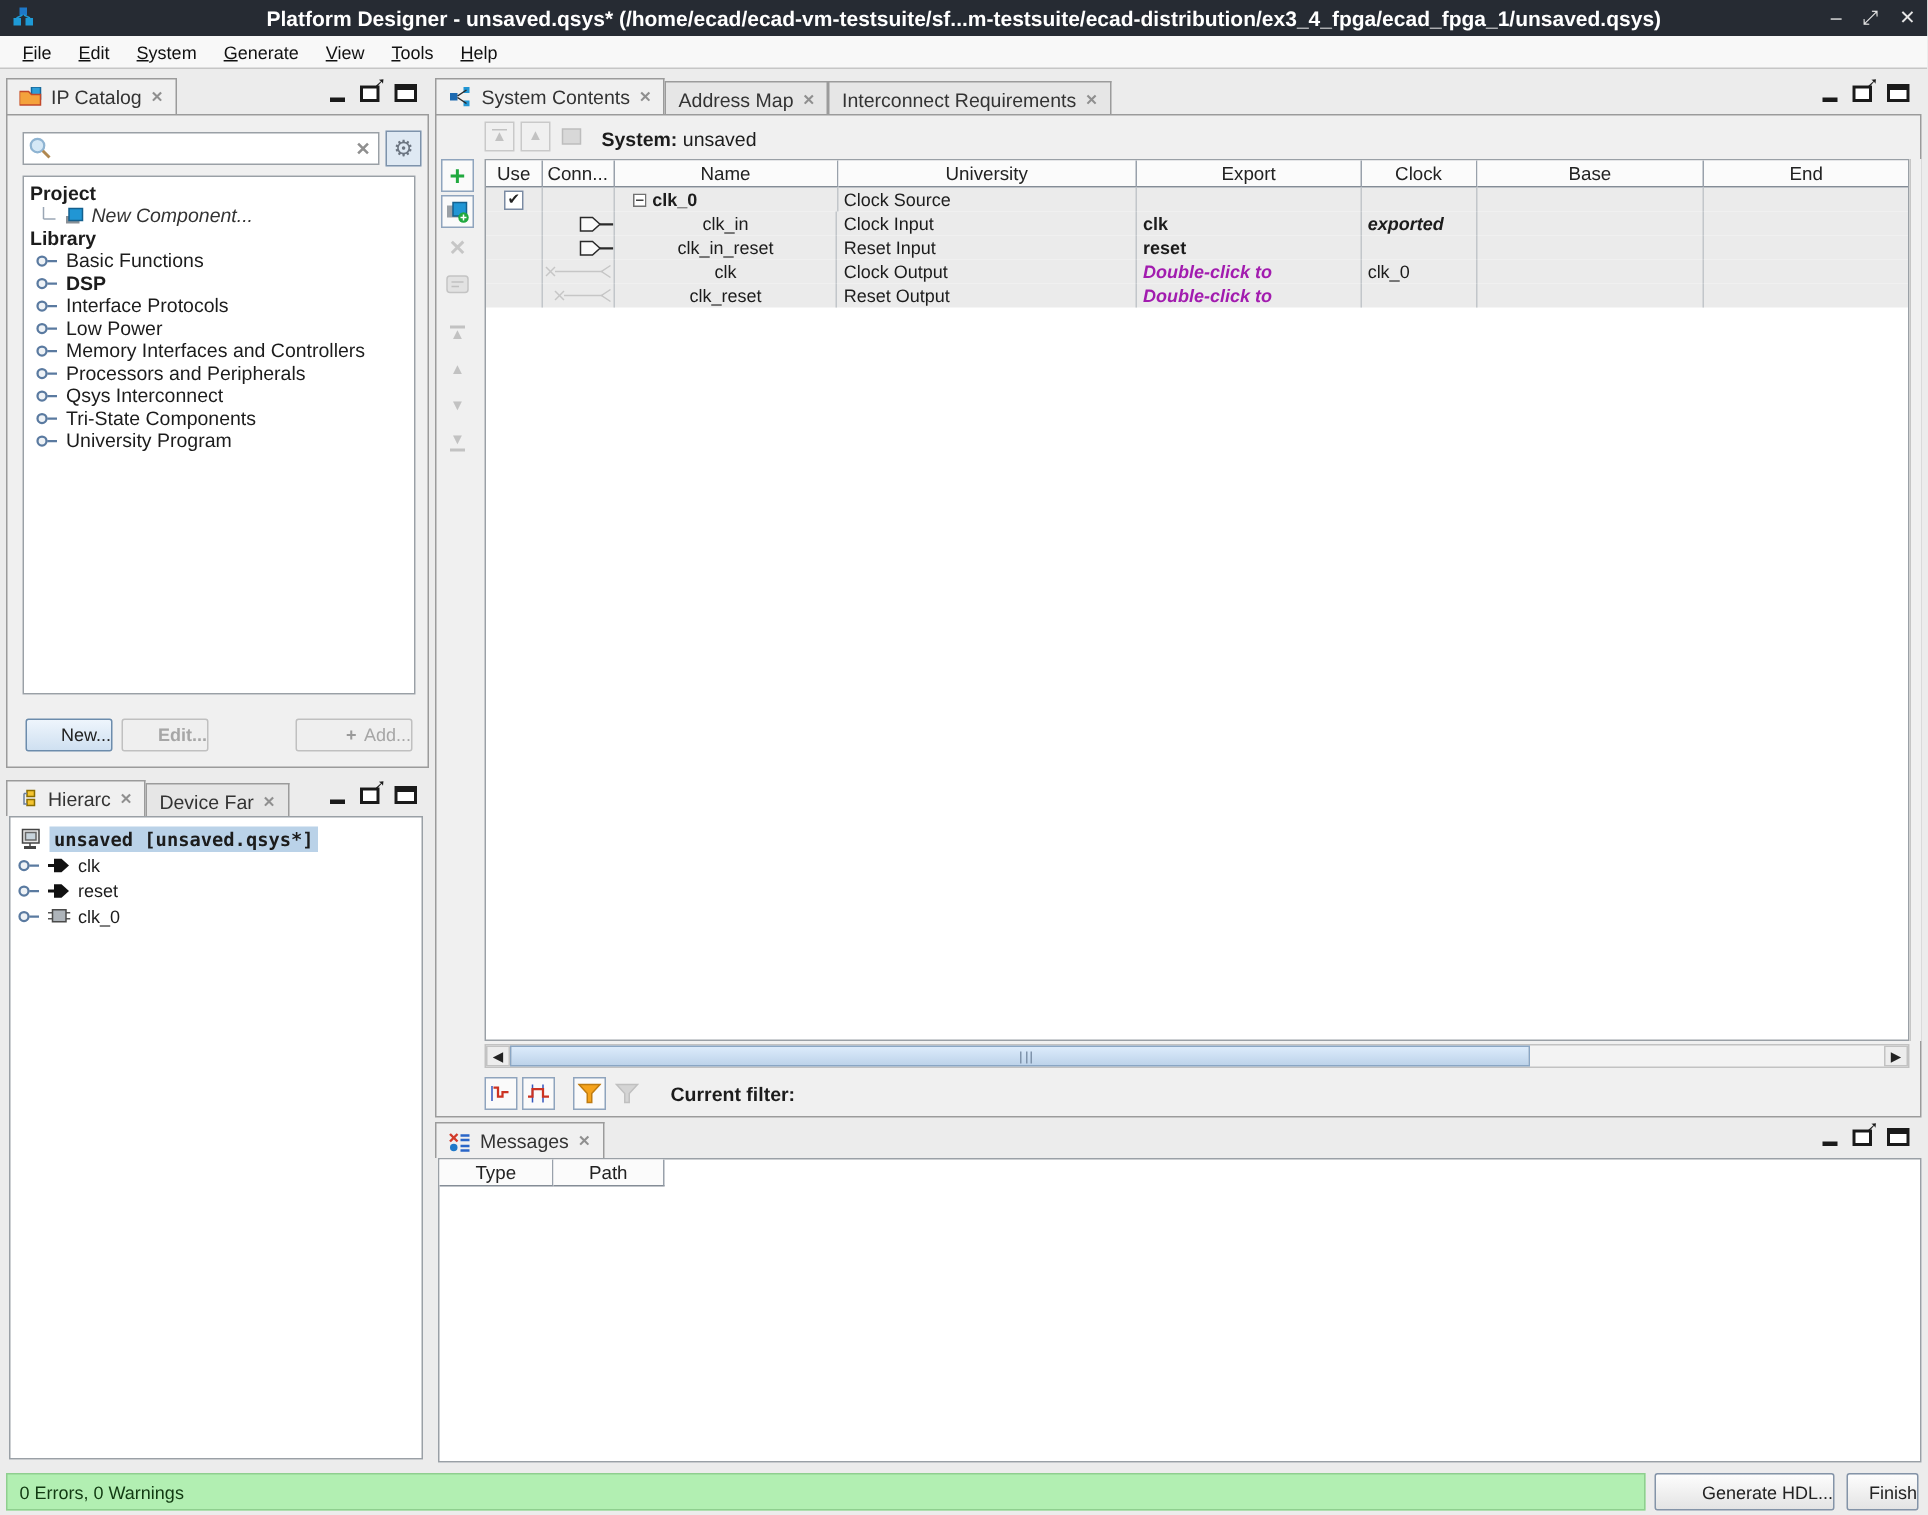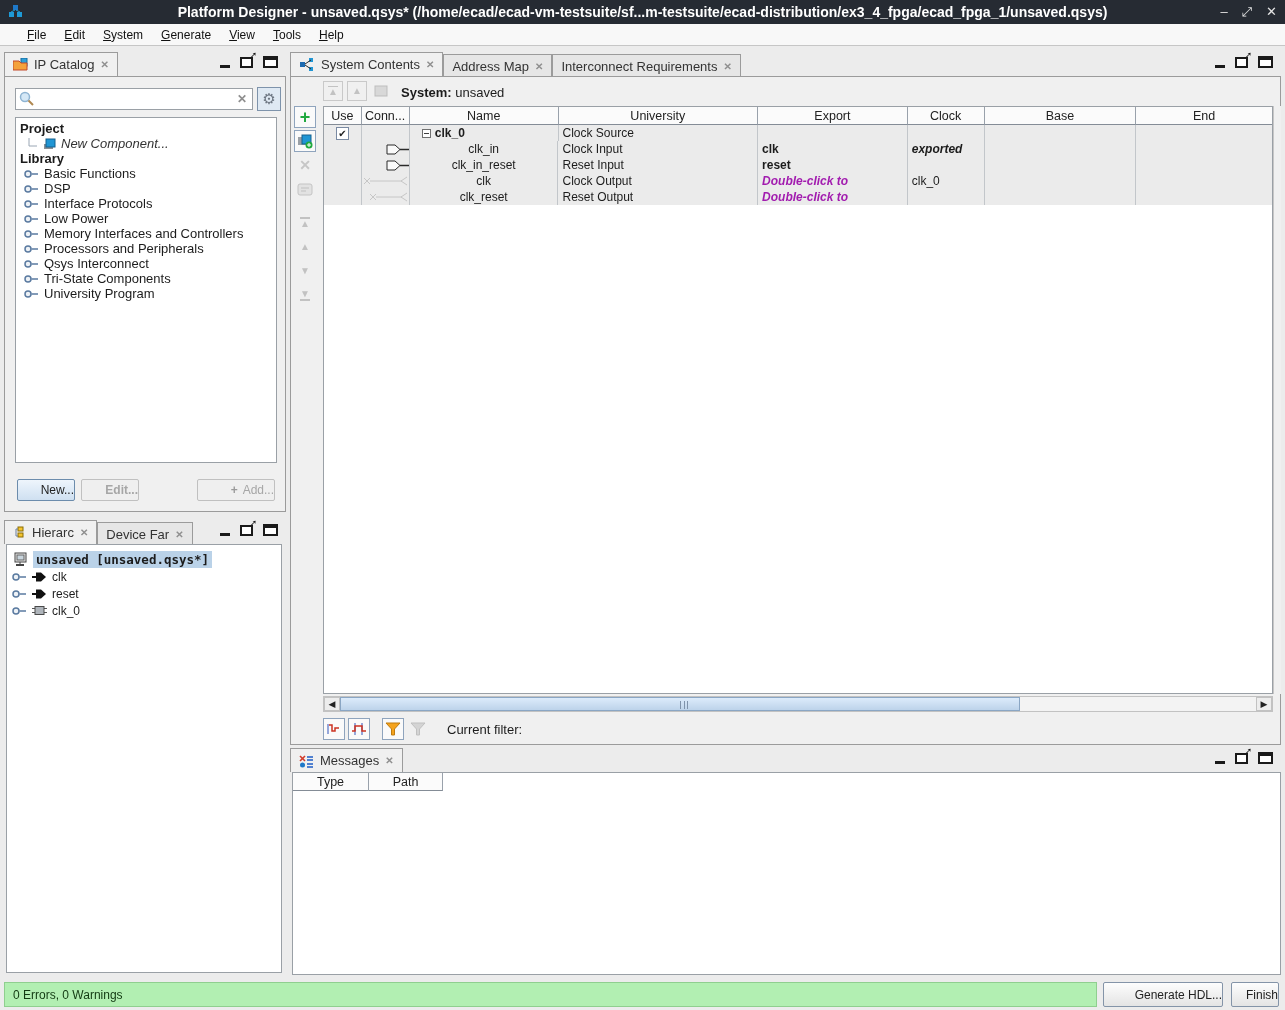--- a/index.html
+++ b/index.html
@@ -11,21 +11,21 @@
   
   .titlebar { left:0; top:0; width:1285px; height:24px; background:#262b33; color:#fff;
               display:flex; align-items:center; }
   .titlebar .title { position:absolute; left:0; right:0; text-align:center; font-weight:bold; font-size:14px; }
   .app-icon { margin-left:8px; z-index:2; }
   .win-controls { position:absolute; right:8px; top:0; height:24px; display:flex; gap:14px; align-items:center; z-index:2; }
   .win-controls span { color:#e6e6e6; font-size:13px; cursor:default; line-height:24px; }
 
   
   .menubar { left:0; top:24px; width:1285px; height:22px; background:#f8f8f8;
-             border-bottom:1px solid #c6c6c6; display:flex; align-items:center; padding-left:18px; }
+             border-bottom:1px solid #c6c6c6; display:flex; align-items:center; padding-left:6px; }
   .menu-item { padding:2px 9px; color:#111; }
   .menu-item::first-letter { text-decoration:underline; }
 
   
   .tab { display:inline-flex; align-items:center; gap:6px; height:24px; padding:0 8px;
          border:1px solid #9b9b9b; border-bottom:none; background:#e6e6e6; color:#333; font-size:13px; }
   .tab.active { background:#f0f0f0; position:relative; z-index:2; }
   .tab-close { color:#8f8f8f; font-size:10px; font-weight:bold; }
   .panel-controls { display:flex; gap:10px; align-items:center; }
   .pc-min { width:10px; height:3px; background:#1a1a1a; margin-top:8px; }
@@ -155,21 +155,21 @@
         <span style="font-style:italic; color:#333;">New Component...</span>
       </div>
       <div class="tree-row tree-head">Library</div>
       <div class="tree-row" style="padding-left:8px;">
         <svg width="15" height="10">
             <circle cx="4" cy="5" r="3" fill="#eef2f6" stroke="#5a7aa0" stroke-width="1.5"></circle>
             <line x1="7.5" y1="5" x2="14" y2="5" stroke="#5a7aa0" stroke-width="1.5"></line>
           </svg>
         <span>Basic Functions</span>
       </div>
-      <div class="tree-row" style="padding-left:8px;">
+      <div class="tree-row" style="padding-left:8px;font-weight:bold;">
         <svg width="15" height="10">
             <circle cx="4" cy="5" r="3" fill="#eef2f6" stroke="#5a7aa0" stroke-width="1.5"></circle>
             <line x1="7.5" y1="5" x2="14" y2="5" stroke="#5a7aa0" stroke-width="1.5"></line>
           </svg>
         <span>DSP</span>
       </div>
       <div class="tree-row" style="padding-left:8px;">
         <svg width="15" height="10">
             <circle cx="4" cy="5" r="3" fill="#eef2f6" stroke="#5a7aa0" stroke-width="1.5"></circle>
             <line x1="7.5" y1="5" x2="14" y2="5" stroke="#5a7aa0" stroke-width="1.5"></line>
@@ -513,21 +513,21 @@
           <svg width="16" height="14">
             <polygon points="1,1 15,1 9.5,7 9.5,13 6.5,13 6.5,7" fill="#f5a31c" stroke="#c07c10"></polygon>
           </svg>
         </span>
       <span class="tool-btn flat">
           <svg width="16" height="14">
             <polygon points="1,1 15,1 9.5,7 9.5,13 6.5,13 6.5,7" fill="#d4d4d4" stroke="#c0c0c0"></polygon>
           </svg>
         </span>
       <span style="width:12px;"></span>
-      <span style="font-weight:normal; font-size:13px;">Current filter:</span>
+      <span style="font-weight:bold; font-size:13px;">Current filter:</span>
     </div>
   </div>
 
   <div class="abs" style="left:290px; top:748px; width:991px; height:24px;">
     <span class="tab active">
       <svg width="15" height="14">
           <line x1="1" y1="2" x2="6" y2="7" stroke="#d23b2a" stroke-width="1.6"></line>
           <line x1="6" y1="2" x2="1" y2="7" stroke="#d23b2a" stroke-width="1.6"></line>
           <line x1="8" y1="3" x2="14" y2="3" stroke="#2a66c8" stroke-width="1.6"></line>
           <line x1="8" y1="6" x2="14" y2="6" stroke="#2a66c8" stroke-width="1.6"></line>

